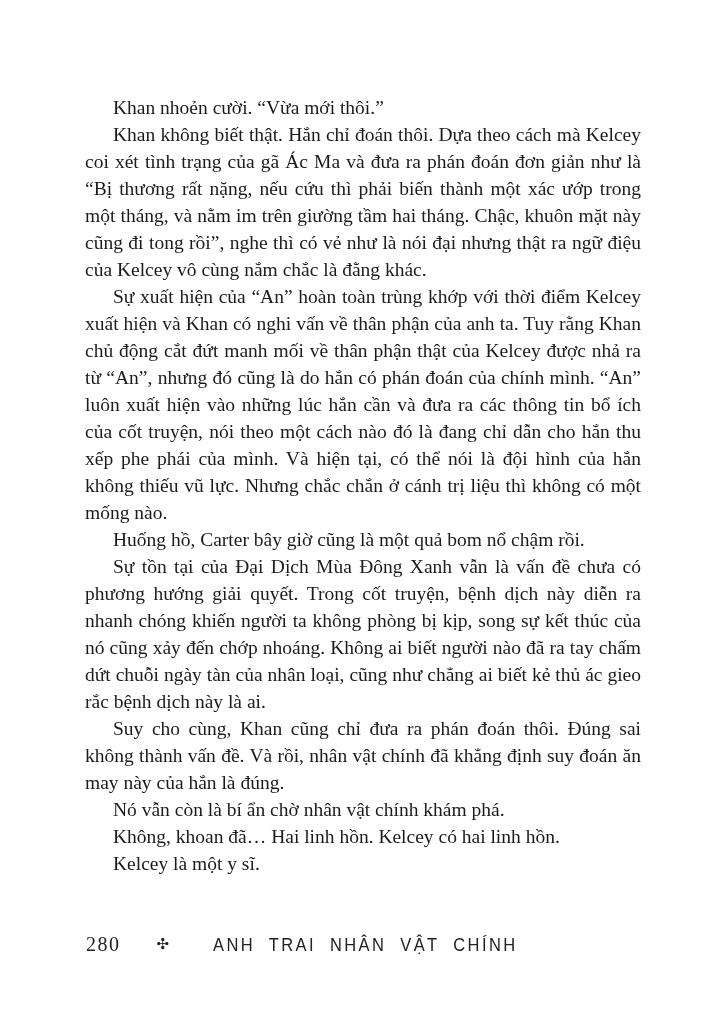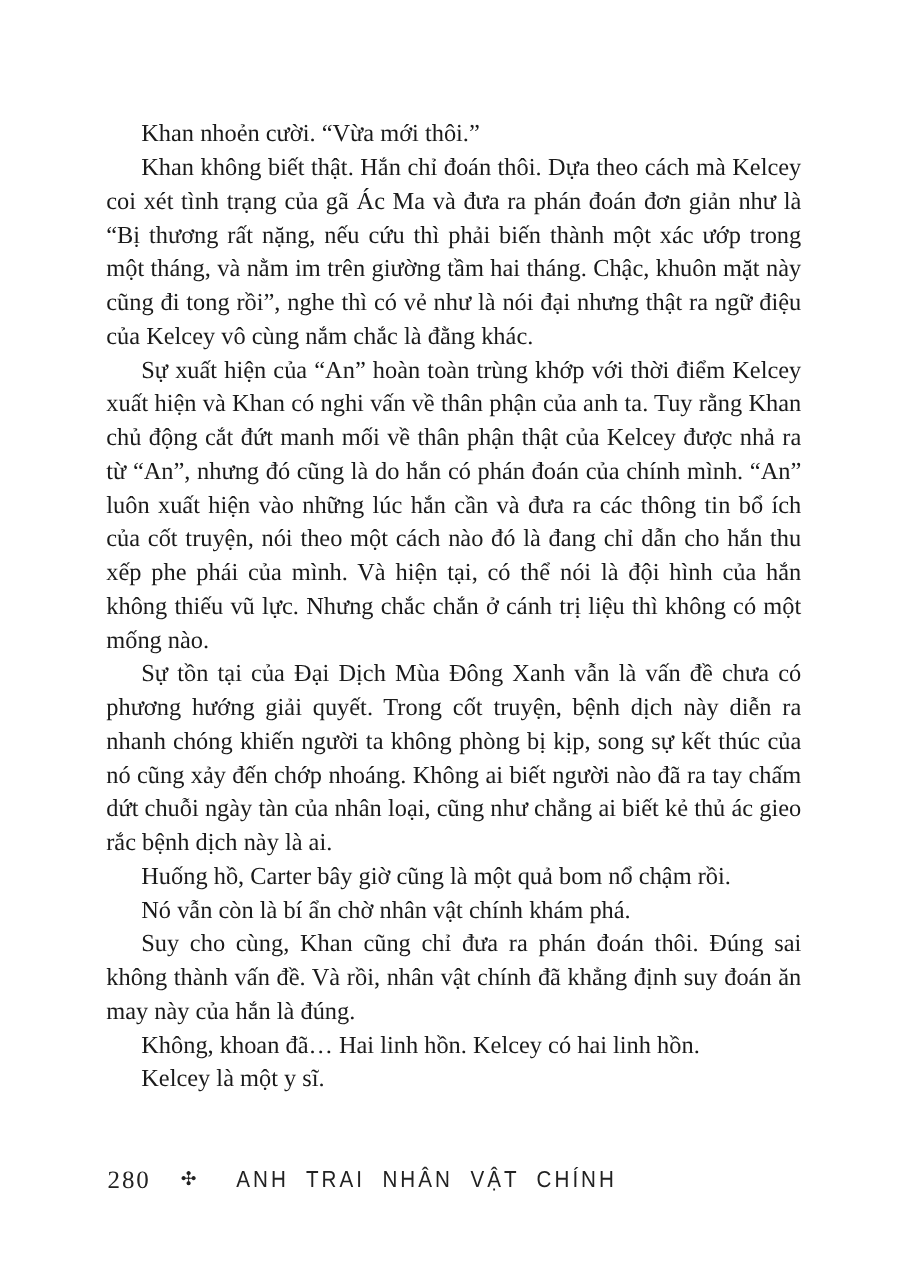--- a/index.html
+++ b/index.html
@@ -34,20 +34,21 @@
     text-indent: 28px;
   }
   .page-footer {
     position: absolute;
     left: 86px;
     top: 933px;
     display: flex;
     align-items: center;
     color: #222222;
     white-space: nowrap;
+    gap: 12px;
   }
   .page-number {
     font-family: "Liberation Serif", "DejaVu Serif", serif;
     font-size: 20px;
     letter-spacing: 1.5px;
     color: #222222;
   }
   .footer-ornament {
     margin-left: 24px;
     font-size: 15px;
@@ -68,24 +69,24 @@
 </style>
 </head>
 <body>
 
 <div class="book-page">
 
   <div class="text-block">
       <p>Khan nhoẻn cười. “Vừa mới thôi.”</p>
       <p>Khan không biết thật. Hắn chỉ đoán thôi. Dựa theo cách mà Kelcey coi xét tình trạng của gã Ác Ma và đưa ra phán đoán đơn giản như là “Bị thương rất nặng, nếu cứu thì phải biến thành một xác ướp trong một tháng, và nằm im trên giường tầm hai tháng. Chậc, khuôn mặt này cũng đi tong rồi”, nghe thì có vẻ như là nói đại nhưng thật ra ngữ điệu của Kelcey vô cùng nắm chắc là đằng khác.</p>
       <p>Sự xuất hiện của “An” hoàn toàn trùng khớp với thời điểm Kelcey xuất hiện và Khan có nghi vấn về thân phận của anh ta. Tuy rằng Khan chủ động cắt đứt manh mối về thân phận thật của Kelcey được nhả ra từ “An”, nhưng đó cũng là do hắn có phán đoán của chính mình. “An” luôn xuất hiện vào những lúc hắn cần và đưa ra các thông tin bổ ích của cốt truyện, nói theo một cách nào đó là đang chỉ dẫn cho hắn thu xếp phe phái của mình. Và hiện tại, có thể nói là đội hình của hắn không thiếu vũ lực. Nhưng chắc chắn ở cánh trị liệu thì không có một mống nào.</p>
+      <p>Huống hồ, Carter bây giờ cũng là một quả bom nổ chậm rồi.</p>
       <p>Sự tồn tại của Đại Dịch Mùa Đông Xanh vẫn là vấn đề chưa có phương hướng giải quyết. Trong cốt truyện, bệnh dịch này diễn ra nhanh chóng khiến người ta không phòng bị kịp, song sự kết thúc của nó cũng xảy đến chớp nhoáng. Không ai biết người nào đã ra tay chấm dứt chuỗi ngày tàn của nhân loại, cũng như chẳng ai biết kẻ thủ ác gieo rắc bệnh dịch này là ai.</p>
-      <p>Huống hồ, Carter bây giờ cũng là một quả bom nổ chậm rồi.</p>
+      <p>Suy cho cùng, Khan cũng chỉ đưa ra phán đoán thôi. Đúng sai không thành vấn đề. Và rồi, nhân vật chính đã khẳng định suy đoán ăn may này của hắn là đúng.</p>
       <p>Nó vẫn còn là bí ẩn chờ nhân vật chính khám phá.</p>
-      <p>Suy cho cùng, Khan cũng chỉ đưa ra phán đoán thôi. Đúng sai không thành vấn đề. Và rồi, nhân vật chính đã khẳng định suy đoán ăn may này của hắn là đúng.</p>
       <p>Không, khoan đã… Hai linh hồn. Kelcey có hai linh hồn.</p>
       <p>Kelcey là một y sĩ.</p>
     </div>
 
   <div class="page-footer">
     <span class="page-number">280</span>
     <span class="footer-ornament">✣</span>
     <span class="book-title">ANH TRAI NHÂN VẬT CHÍNH</span>
   </div>
 

